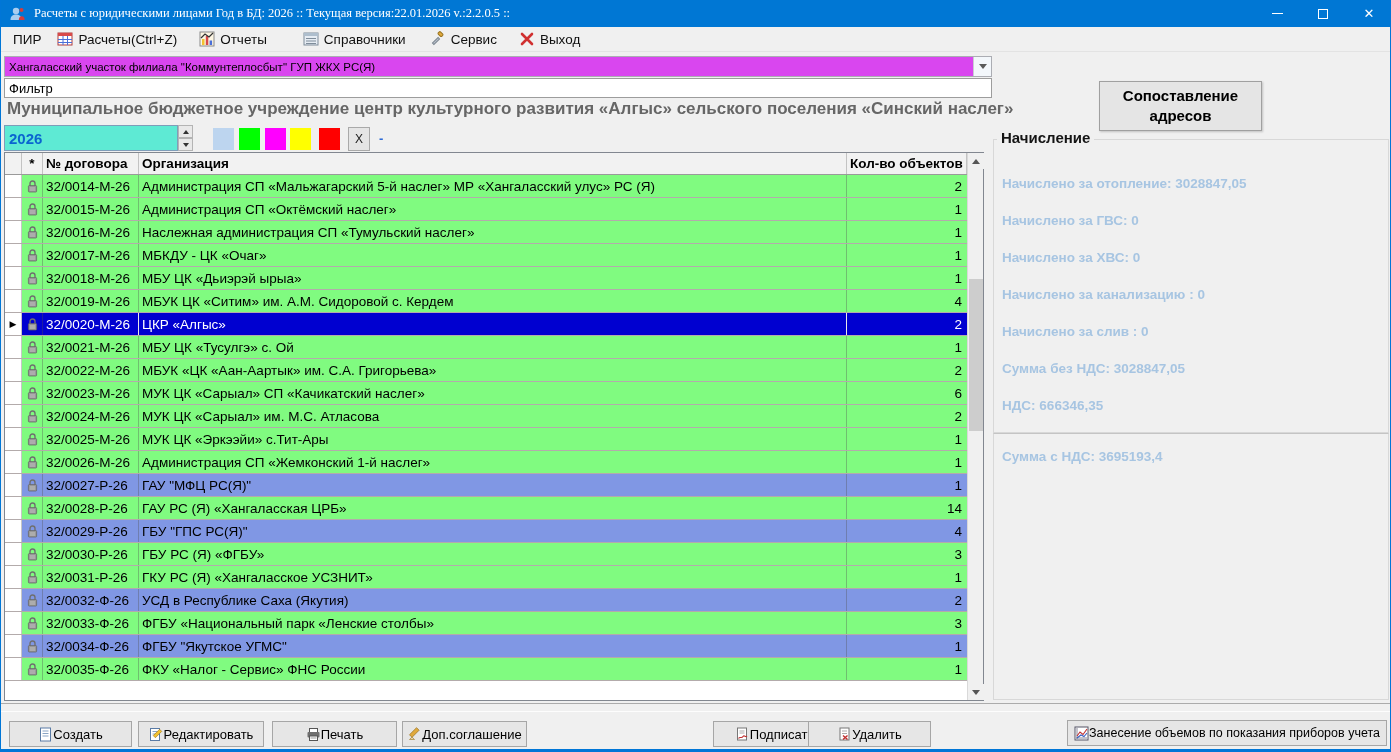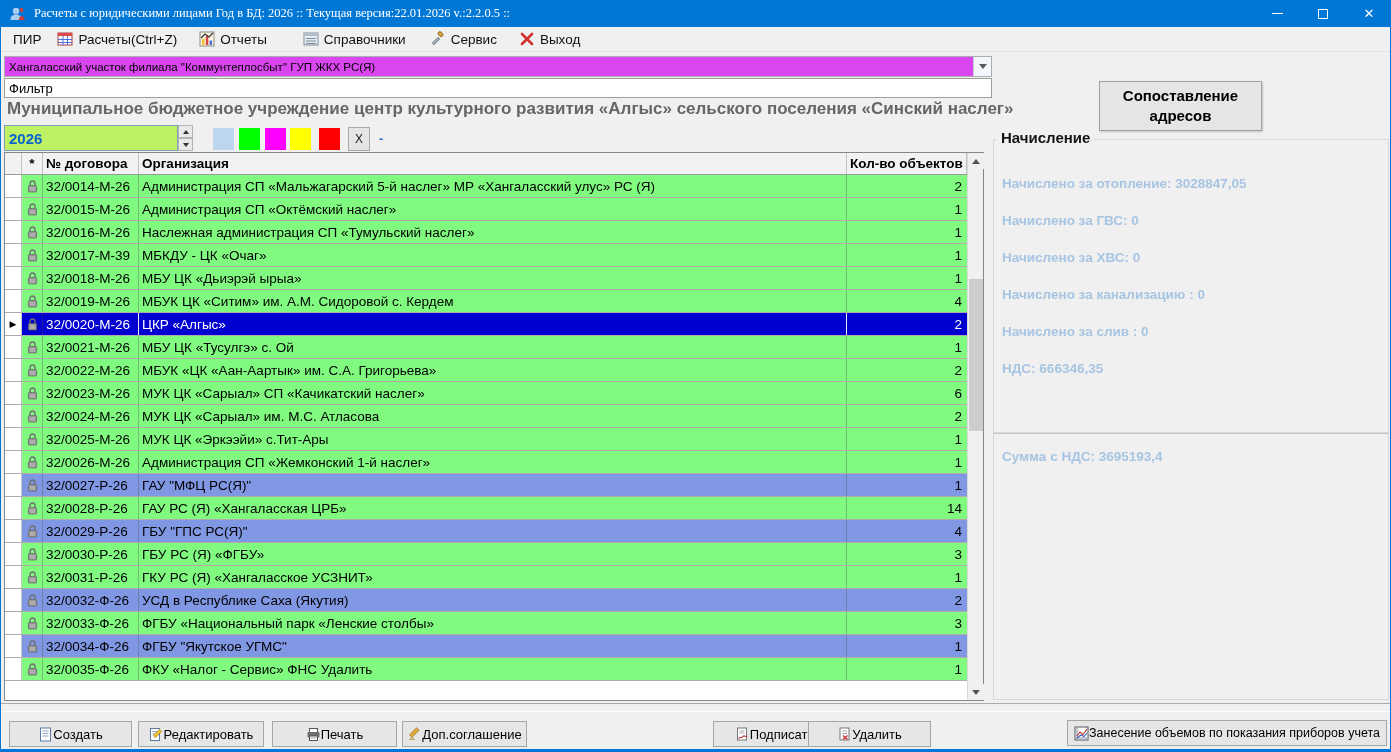--- a/index.html
+++ b/index.html
@@ -38,21 +38,21 @@
   .branch-combo-text { padding-left:4px; flex:1; white-space:nowrap; overflow:hidden; }
   .combo-arrow-btn { width:18px; height:100%; border-left:1px solid #c9cdd4; background:#f3f7fb;
     display:flex; align-items:center; justify-content:center; }
   .tri-down-sm { width:0; height:0; border-left:4px solid transparent; border-right:4px solid transparent; border-top:5px solid #5a5a5a; }
   .filter-input { position:absolute; left:3px; top:78px; width:988px; height:20px;
     border:1px solid #9d9d9d; background:#fff; font:13px "Liberation Sans",sans-serif; color:#000; padding:0 4px; }
   
   .org-title { position:absolute; left:6px; top:99px; width:985px; font-size:17px; font-weight:bold; color:#666; white-space:nowrap; }
   
   .year-input { position:absolute; left:3px; top:125px; width:174px; height:26px;
-    border:1px solid #7f9db9; background:#bef264; font:bold 15px "Liberation Sans",sans-serif; color:#0a64d0; padding:0 4px; }
+    border:1px solid #7f9db9; background:#5eead4; font:bold 15px "Liberation Sans",sans-serif; color:#0a64d0; padding:0 4px; }
   .year-spinner { position:absolute; left:177px; top:125px; width:15px; height:26px; display:flex; flex-direction:column; }
   .spin-btn { flex:1; background:#e9e9e9; border:1px solid #b4b4b4; display:flex; align-items:center; justify-content:center; }
   .tri-up-xs { width:0; height:0; border-left:3px solid transparent; border-right:3px solid transparent; border-bottom:4px solid #333; }
   .tri-down-xs { width:0; height:0; border-left:3px solid transparent; border-right:3px solid transparent; border-top:4px solid #333; }
   .swatch { position:absolute; top:128px; width:21px; height:22px; display:block; }
   .sw0 { left:212px; } .sw1 { left:238px; } .sw2 { left:264px; } .sw3 { left:289px; } .sw4 { left:318px; }
   .clear-btn { position:absolute; left:347px; top:127px; width:22px; height:24px;
     background:#e5e5e5; border:1px solid #a9a9a9; font-size:12px; color:#222;
     display:flex; align-items:center; justify-content:center; }
   .dash-label { position:absolute; left:378px; top:131px; font-size:13px; font-weight:bold; color:#2e6bd6; }
@@ -271,21 +271,21 @@
         <div class="t-row state-green">
       <div class="c-marker"></div>
       <div class="c-lock">
         <svg class="lock-svg" viewBox="0 0 11 13">
           <path d="M3 6 V3.6 C3 2 4 1 5.5 1 C7 1 8 2 8 3.6 V6" fill="none" stroke="#6f6f6f" stroke-width="1.4"></path>
           <rect x="1.4" y="5.6" width="8.2" height="6.4" rx="0.8" fill="#9a9a9a" stroke="#5f5f5f" stroke-width="0.7"></rect>
           <line x1="3" y1="8" x2="8" y2="8" stroke="#c9c9c9" stroke-width="0.8"></line>
           <line x1="3" y1="10" x2="8" y2="10" stroke="#c9c9c9" stroke-width="0.8"></line>
         </svg>
       </div>
-      <div class="c-contract">32/0017-М-39</div>
+      <div class="c-contract">32/0017-М-26</div>
       <div class="c-org">МБКДУ - ЦК «Очаг»</div>
       <div class="c-count">1</div>
     </div>
         <div class="t-row state-green">
       <div class="c-marker"></div>
       <div class="c-lock">
         <svg class="lock-svg" viewBox="0 0 11 13">
           <path d="M3 6 V3.6 C3 2 4 1 5.5 1 C7 1 8 2 8 3.6 V6" fill="none" stroke="#6f6f6f" stroke-width="1.4"></path>
           <rect x="1.4" y="5.6" width="8.2" height="6.4" rx="0.8" fill="#9a9a9a" stroke="#5f5f5f" stroke-width="0.7"></rect>
           <line x1="3" y1="8" x2="8" y2="8" stroke="#c9c9c9" stroke-width="0.8"></line>
@@ -524,21 +524,21 @@
       <div class="c-marker"></div>
       <div class="c-lock">
         <svg class="lock-svg" viewBox="0 0 11 13">
           <path d="M3 6 V3.6 C3 2 4 1 5.5 1 C7 1 8 2 8 3.6 V6" fill="none" stroke="#6f6f6f" stroke-width="1.4"></path>
           <rect x="1.4" y="5.6" width="8.2" height="6.4" rx="0.8" fill="#9a9a9a" stroke="#5f5f5f" stroke-width="0.7"></rect>
           <line x1="3" y1="8" x2="8" y2="8" stroke="#c9c9c9" stroke-width="0.8"></line>
           <line x1="3" y1="10" x2="8" y2="10" stroke="#c9c9c9" stroke-width="0.8"></line>
         </svg>
       </div>
       <div class="c-contract">32/0035-Ф-26</div>
-      <div class="c-org">ФКУ «Налог - Сервис» ФНС Удалить</div>
+      <div class="c-org">ФКУ «Налог - Сервис» ФНС России</div>
       <div class="c-count">1</div>
     </div>
       </div>
     <div class="v-scrollbar">
       <div class="sb-arrow sb-up">
           <span class="tri-up"></span>
         </div>
       <div class="sb-thumb"></div>
       <div class="sb-arrow sb-down">
           <span class="tri-down"></span>
@@ -548,20 +548,21 @@
 
   <div class="compare-btn">Сопоставление адресов</div>
   <div class="accrual-box"></div>
   <div class="accrual-title">Начисление</div>
   <div class="accrual-lines">
     <div class="accrual-line">Начислено за отопление: 3028847,05</div>
     <div class="accrual-line">Начислено за ГВС: 0</div>
     <div class="accrual-line">Начислено за ХВС: 0</div>
     <div class="accrual-line">Начислено за канализацию : 0</div>
     <div class="accrual-line">Начислено за слив : 0</div>
+    <div class="accrual-line">Сумма без НДС: 3028847,05</div>
     <div class="accrual-line">НДС: 666346,35</div>
   </div>
   <div class="total-box"></div>
   <div class="total-line">Сумма с НДС: 3695193,4</div>
 
   <div class="splitter"></div>
 
   <div class="bottombar">
     <div class="bb-btn btn-create">
       <svg class="btn-icon" viewBox="0 0 15 15">

